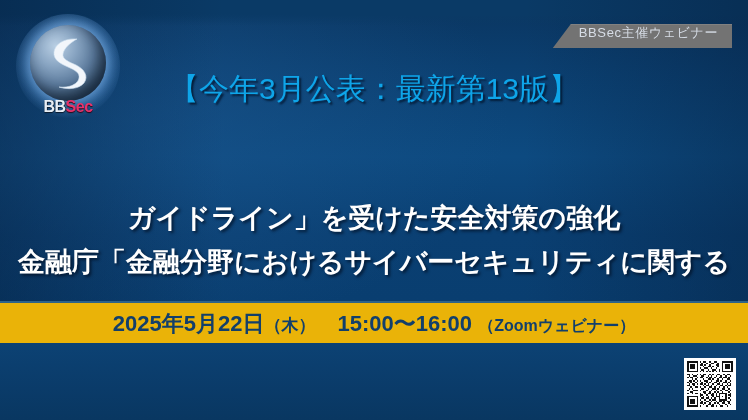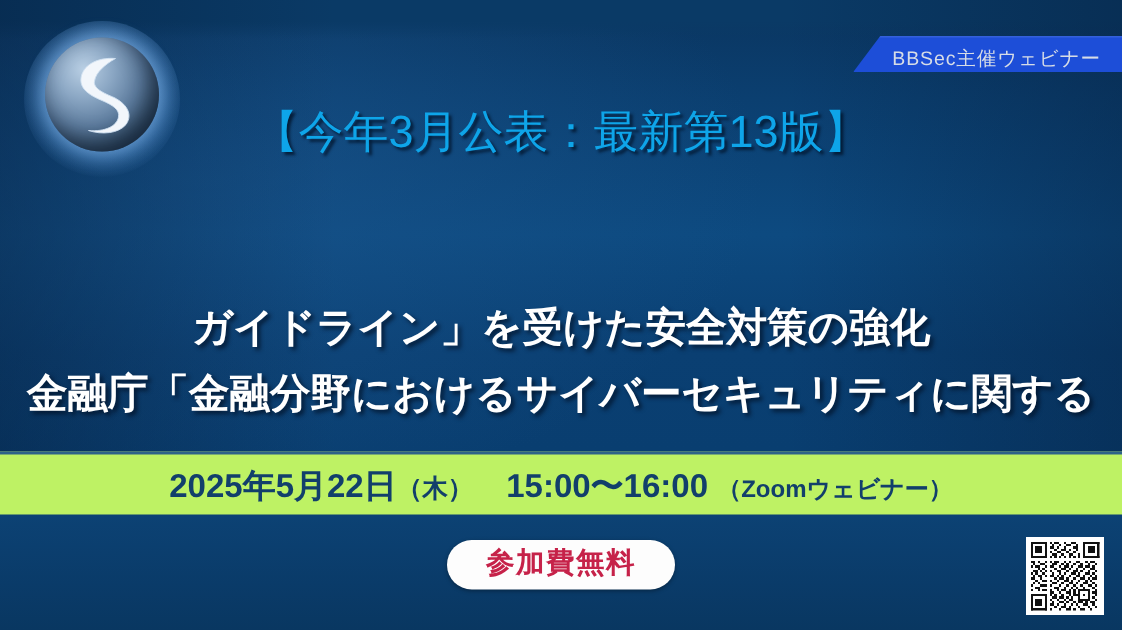--- a/index.html
+++ b/index.html
@@ -85,27 +85,27 @@
     letter-spacing: -0.5px;
     line-height: 18px;
     font-family: "Liberation Sans", "DejaVu Sans", sans-serif;
   }
   .logo-word .bb { color: #e8eef5; text-shadow: 0 1px 1px #0a1a2c, 1px 0 0 #12293f; }
   .logo-word .sec { color: #e8326a; text-shadow: 0 1px 1px #2a0512; }
 
   
   .ribbon {
     position: absolute;
-    right: 0;
+    right: 16px;
     top: 24px;
     height: 24px;
     padding: 0 14px 0 26px;
     display: flex;
-    align-items: flex-end;
-    background: #1d4ed8;
+    align-items: flex-start;
+    background: #737373;
     color: #d7dde6;
     font-size: 13px;
     letter-spacing: 0.6px;
     clip-path: polygon(18px 0, 100% 0, 100% 100%, 0 100%);
     box-shadow: 0 1px 0 rgba(255,255,255,0.10) inset;
   }
 
   
   .kicker {
     position: absolute;
@@ -145,21 +145,21 @@
   }
   .subtitle .line { display: block; }
 
   
   .date-band {
     position: absolute;
     left: 0;
     top: 301px;
     width: 748px;
     height: 42px;
-    background: #bef264;
+    background: #eab308;
     display: flex;
     align-items: center;
     justify-content: center;
     border-top: 2px solid #2e6388;
     border-bottom: 2px solid #0d3a68;
   }
   .date-text {
     color: #123f6b;
     font-weight: bold;
     font-size: 22px;
@@ -217,20 +217,23 @@
   <div class="hero">
     <div class="hero-topshade"></div>
   </div>
 
   <div class="logo">
     <div class="logo-glow"></div>
     <div class="logo-sphere"></div>
     <svg class="logo-swoosh" viewBox="0 0 76 76">
       <path d="M47 14 C34 13 25 19 24 27 C23 35 31 39 38 42 C45 45 50 48 49 53 C48 59 40 63 29 62 C38 65 49 64 54 58 C59 51 54 44 46 40 C39 37 32 34 33 29 C34 23 40 18 47 14 Z" fill="#f2f6fb" stroke="#cfe0f0" stroke-width="0.6"></path>
     </svg>
+    <div class="logo-word">
+      <span class="bb">BB</span><span class="sec">Sec</span>
+    </div>
   </div>
 
   <div class="ribbon">
     <span>BBSec主催ウェビナー</span>
   </div>
 
   <div class="kicker">【今年3月公表：最新第13版】</div>
 
 
   <div class="subtitle">
@@ -239,21 +242,20 @@
   </div>
 
   <div class="date-band">
     <div class="date-text">
       <span>2025年5月22日</span><span class="sm">（木）</span><span class="gap"></span><span>15:00〜16:00</span> <span class="note">（Zoomウェビナー）</span>
     </div>
   </div>
 
   <div class="footer"></div>
 
-  <div class="free-pill">参加費無料</div>
 
   <div class="qr-wrap">
     <svg width="46" height="46" viewBox="0 0 29 29" shape-rendering="crispEdges">
       <rect width="29" height="29" fill="#ffffff"></rect>
       <g fill="#111111">
 
         <rect x="0" y="0" width="7" height="1"></rect>
           <rect x="0" y="6" width="7" height="1"></rect>
         <rect x="0" y="0" width="1" height="7"></rect>
           <rect x="6" y="0" width="1" height="7"></rect>

